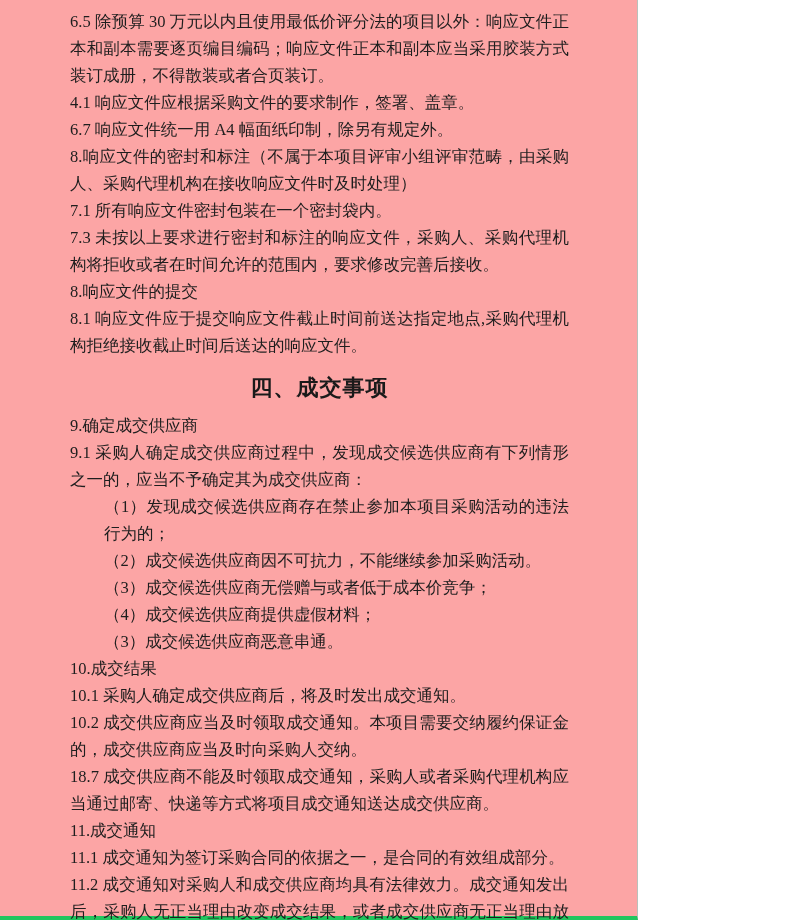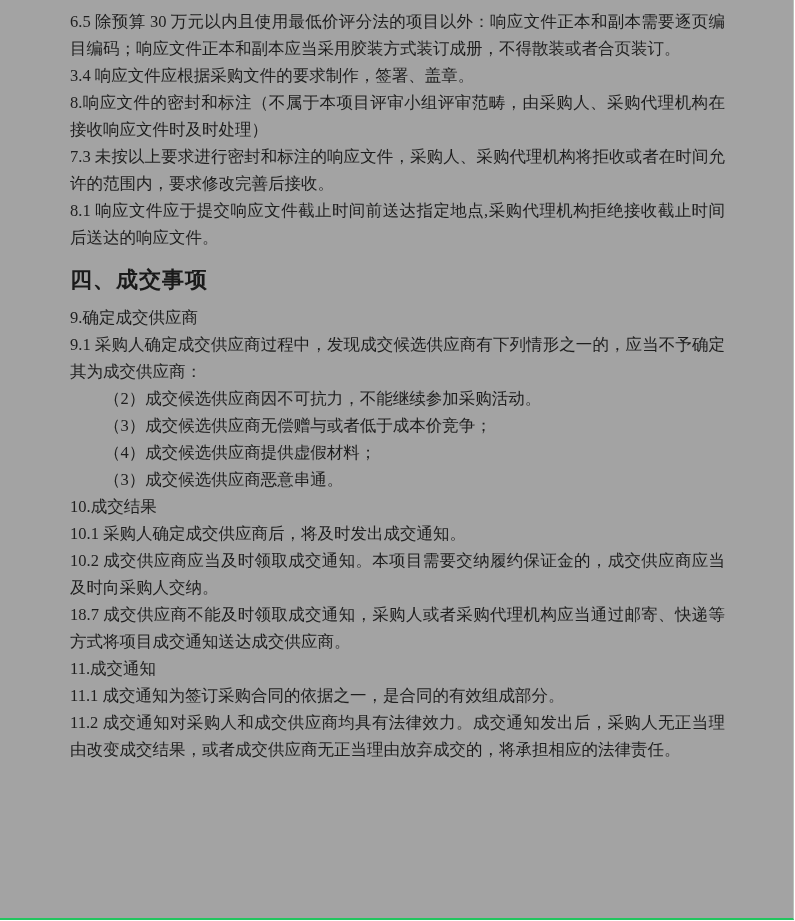--- a/index.html
+++ b/index.html
@@ -8,25 +8,25 @@
     background: #ffffff;
   }
   body {
     width: 795px;
     height: 921px;
     overflow: hidden;
     font-family: "Liberation Serif", "DejaVu Serif", serif;
   }
   .page {
     position: relative;
-    width: 794px;
+    width: 638px;
     height: 920px;
-    background: #a3a3a3;
+    background: #fca5a5;
     border-right: 1px solid #b9c1bb;
-    border-bottom: 2px solid #22c55e;
+    border-bottom: 4px solid #22c55e;
     box-sizing: border-box;
   }
   .content {
     padding: 8px 68px 0 70px;
     color: #1e1e1e;
   }
   .para {
     font-size: 16.5px;
     line-height: 27px;
     margin: 0;
@@ -34,39 +34,43 @@
     word-break: break-all;
     color: #1e1e1e;
   }
   .para.indent {
     padding-left: 34px;
   }
   .heading {
     font-size: 22px;
     line-height: 33px;
     font-weight: bold;
-    text-align: left;
+    text-align: center;
     margin: 12px 0 8px 0;
     letter-spacing: 1px;
     color: #1a1a1a;
   }
 </style>
 </head>
 <body>
 
 <div class="page">
   <div class="content">
       <div class="para">6.5 除预算 30 万元以内且使用最低价评分法的项目以外：响应文件正本和副本需要逐页编目编码；响应文件正本和副本应当采用胶装方式装订成册，不得散装或者合页装订。</div>
-      <div class="para">3.4 响应文件应根据采购文件的要求制作，签署、盖章。</div>
+      <div class="para">4.1 响应文件应根据采购文件的要求制作，签署、盖章。</div>
+      <div class="para">6.7 响应文件统一用 A4 幅面纸印制，除另有规定外。</div>
       <div class="para">8.响应文件的密封和标注（不属于本项目评审小组评审范畴，由采购人、采购代理机构在接收响应文件时及时处理）</div>
+      <div class="para">7.1 所有响应文件密封包装在一个密封袋内。</div>
       <div class="para">7.3 未按以上要求进行密封和标注的响应文件，采购人、采购代理机构将拒收或者在时间允许的范围内，要求修改完善后接收。</div>
+      <div class="para">8.响应文件的提交</div>
       <div class="para">8.1 响应文件应于提交响应文件截止时间前送达指定地点,采购代理机构拒绝接收截止时间后送达的响应文件。</div>
       <div class="heading">四、成交事项</div>
       <div class="para">9.确定成交供应商</div>
       <div class="para">9.1 采购人确定成交供应商过程中，发现成交候选供应商有下列情形之一的，应当不予确定其为成交供应商：</div>
+      <div class="para indent">（1）发现成交候选供应商存在禁止参加本项目采购活动的违法行为的；</div>
       <div class="para indent">（2）成交候选供应商因不可抗力，不能继续参加采购活动。</div>
       <div class="para indent">（3）成交候选供应商无偿赠与或者低于成本价竞争；</div>
       <div class="para indent">（4）成交候选供应商提供虚假材料；</div>
       <div class="para indent">（3）成交候选供应商恶意串通。</div>
       <div class="para">10.成交结果</div>
       <div class="para">10.1 采购人确定成交供应商后，将及时发出成交通知。</div>
       <div class="para">10.2 成交供应商应当及时领取成交通知。本项目需要交纳履约保证金的，成交供应商应当及时向采购人交纳。</div>
       <div class="para">18.7 成交供应商不能及时领取成交通知，采购人或者采购代理机构应当通过邮寄、快递等方式将项目成交通知送达成交供应商。</div>
       <div class="para">11.成交通知</div>
       <div class="para">11.1 成交通知为签订采购合同的依据之一，是合同的有效组成部分。</div>

